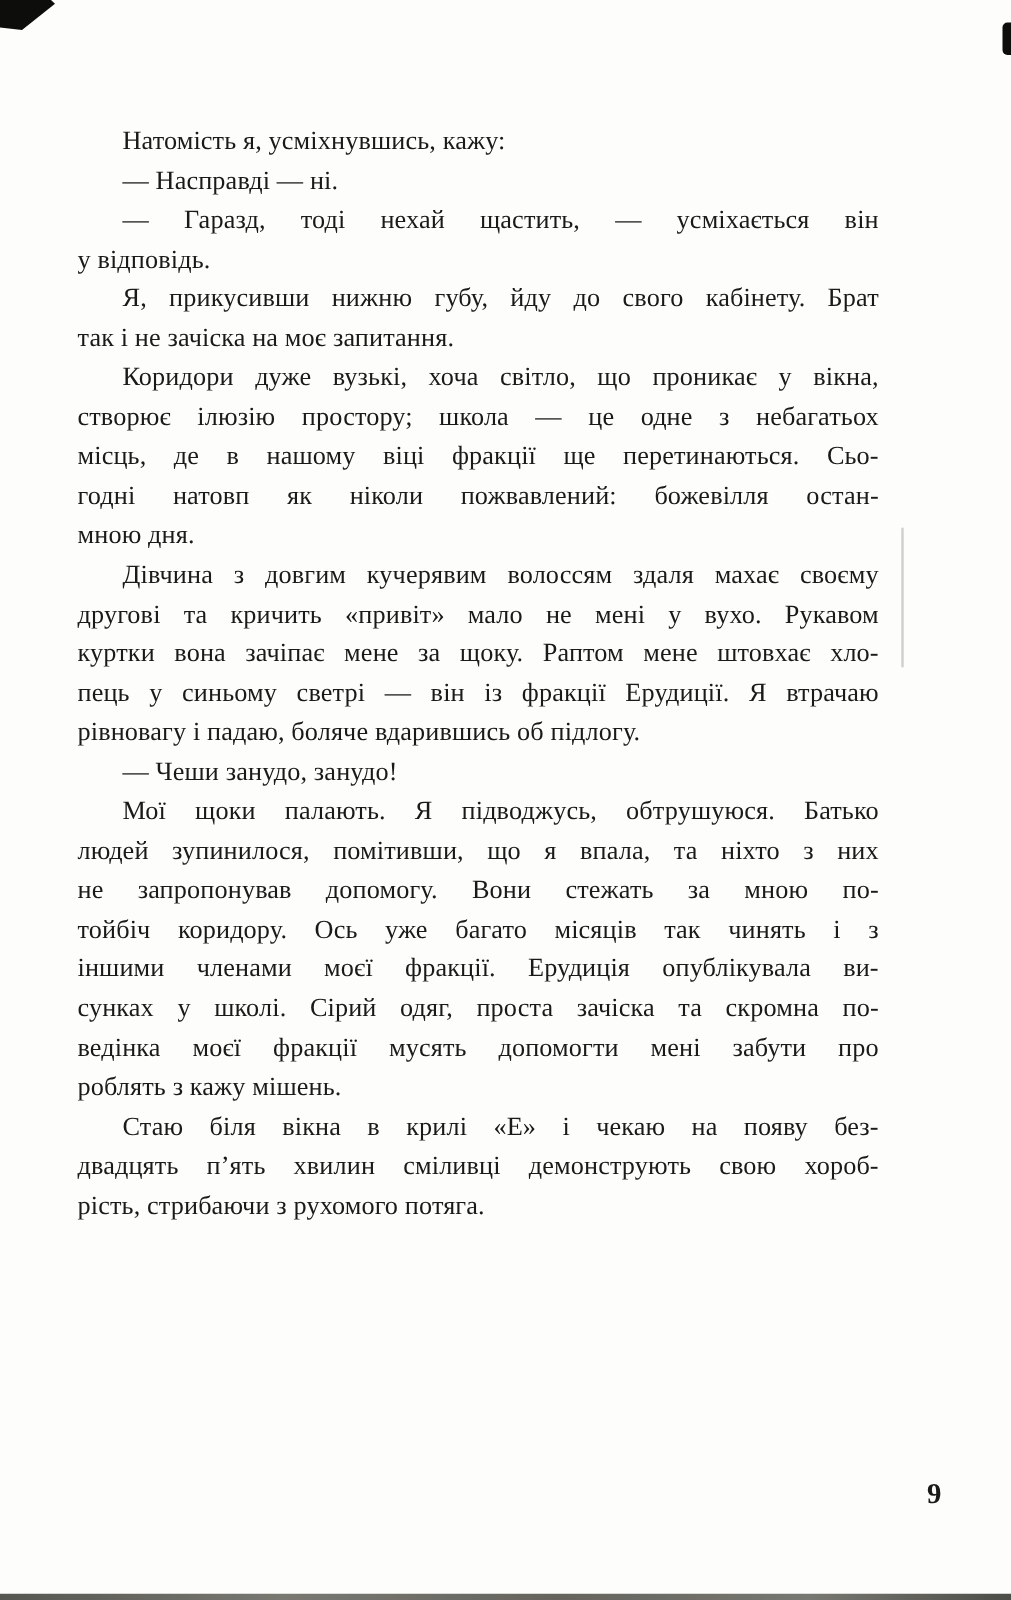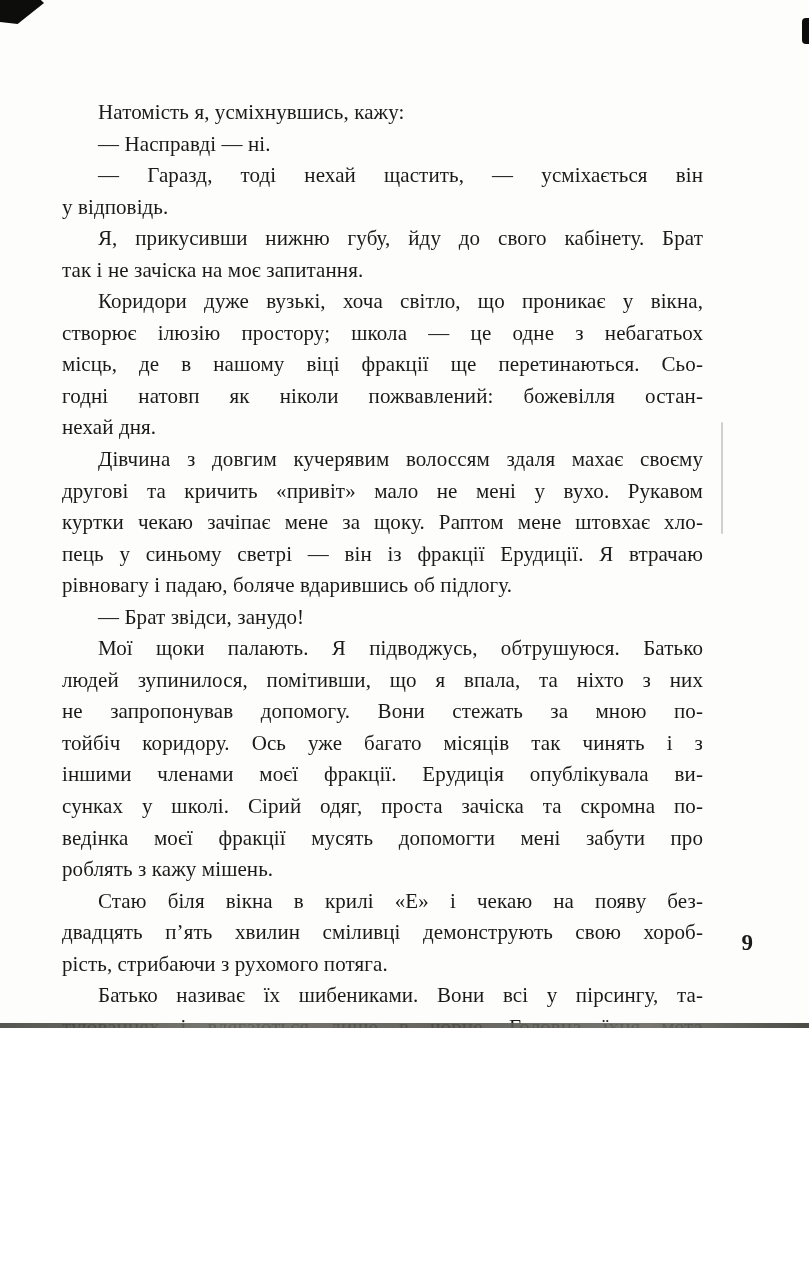--- a/index.html
+++ b/index.html
@@ -3,21 +3,21 @@
 <meta charset="utf-8">
 <style>
   html, body {
     margin: 0;
     padding: 0;
     background: #ffffff;
   }
   .page {
     position: relative;
     width: 809px;
-    height: 1028px;
+    height: 1280px;
     background: var(--paper, #fdfdfb);
     overflow: hidden;
     font-family: "Liberation Serif", "DejaVu Serif", serif;
     color: var(--ink, #1a1a18);
   }
   .text-block {
     position: absolute;
     left: 62px;
     top: 97px;
     width: 641px;
@@ -101,49 +101,45 @@
       </div>
       <div class="paragraph">
         <div class="line first">Я, прикусивши нижню губу, йду до свого кабінету. Брат</div>
         <div class="line lastline">так і не зачіска на моє запитання.</div>
       </div>
       <div class="paragraph">
         <div class="line first">Коридори дуже вузькі, хоча світло, що проникає у вікна,</div>
         <div class="line">створює ілюзію простору; школа — це одне з небагатьох</div>
         <div class="line">місць, де в нашому віці фракції ще перетинаються. Сьо-</div>
         <div class="line">годні натовп як ніколи пожвавлений: божевілля остан-</div>
-        <div class="line lastline">нехай дня.</div>
+        <div class="line lastline">мною дня.</div>
       </div>
       <div class="paragraph">
         <div class="line first">Дівчина з довгим кучерявим волоссям здаля махає своєму</div>
         <div class="line">другові та кричить «привіт» мало не мені у вухо. Рукавом</div>
-        <div class="line">куртки чекаю зачіпає мене за щоку. Раптом мене штовхає хло-</div>
+        <div class="line">куртки вона зачіпає мене за щоку. Раптом мене штовхає хло-</div>
         <div class="line">пець у синьому светрі — він із фракції Ерудиції. Я втрачаю</div>
         <div class="line lastline">рівновагу і падаю, боляче вдарившись об підлогу.</div>
       </div>
       <div class="paragraph">
-        <div class="line first lastline">— Брат звідси, занудо!</div>
+        <div class="line first lastline">— Чеши занудо, занудо!</div>
       </div>
       <div class="paragraph">
         <div class="line first">Мої щоки палають. Я підводжусь, обтрушуюся. Батько</div>
         <div class="line">людей зупинилося, помітивши, що я впала, та ніхто з них</div>
         <div class="line">не запропонував допомогу. Вони стежать за мною по-</div>
         <div class="line">тойбіч коридору. Ось уже багато місяців так чинять і з</div>
         <div class="line">іншими членами моєї фракції. Ерудиція опублікувала ви-</div>
         <div class="line">сунках у школі. Сірий одяг, проста зачіска та скромна по-</div>
         <div class="line">ведінка моєї фракції мусять допомогти мені забути про</div>
         <div class="line lastline">роблять з кажу мішень.</div>
       </div>
       <div class="paragraph">
         <div class="line first">Стаю біля вікна в крилі «Е» і чекаю на появу без-</div>
         <div class="line">двадцять п’ять хвилин сміливці демонструють свою хороб-</div>
         <div class="line lastline">рість, стрибаючи з рухомого потяга.</div>
       </div>
-      <div class="paragraph">
-        <div class="line first">Батько називає їх шибениками. Вони всі у пірсингу, та-</div>
-        <div class="line">туюваннях і вдягаються лише в чорне. Головна їхня мета</div>
-      </div>
     </div>
 
   <div class="page-number">9</div>
 
   <div class="bottom-shadow"></div>
 </div>
 
 </body></html>

